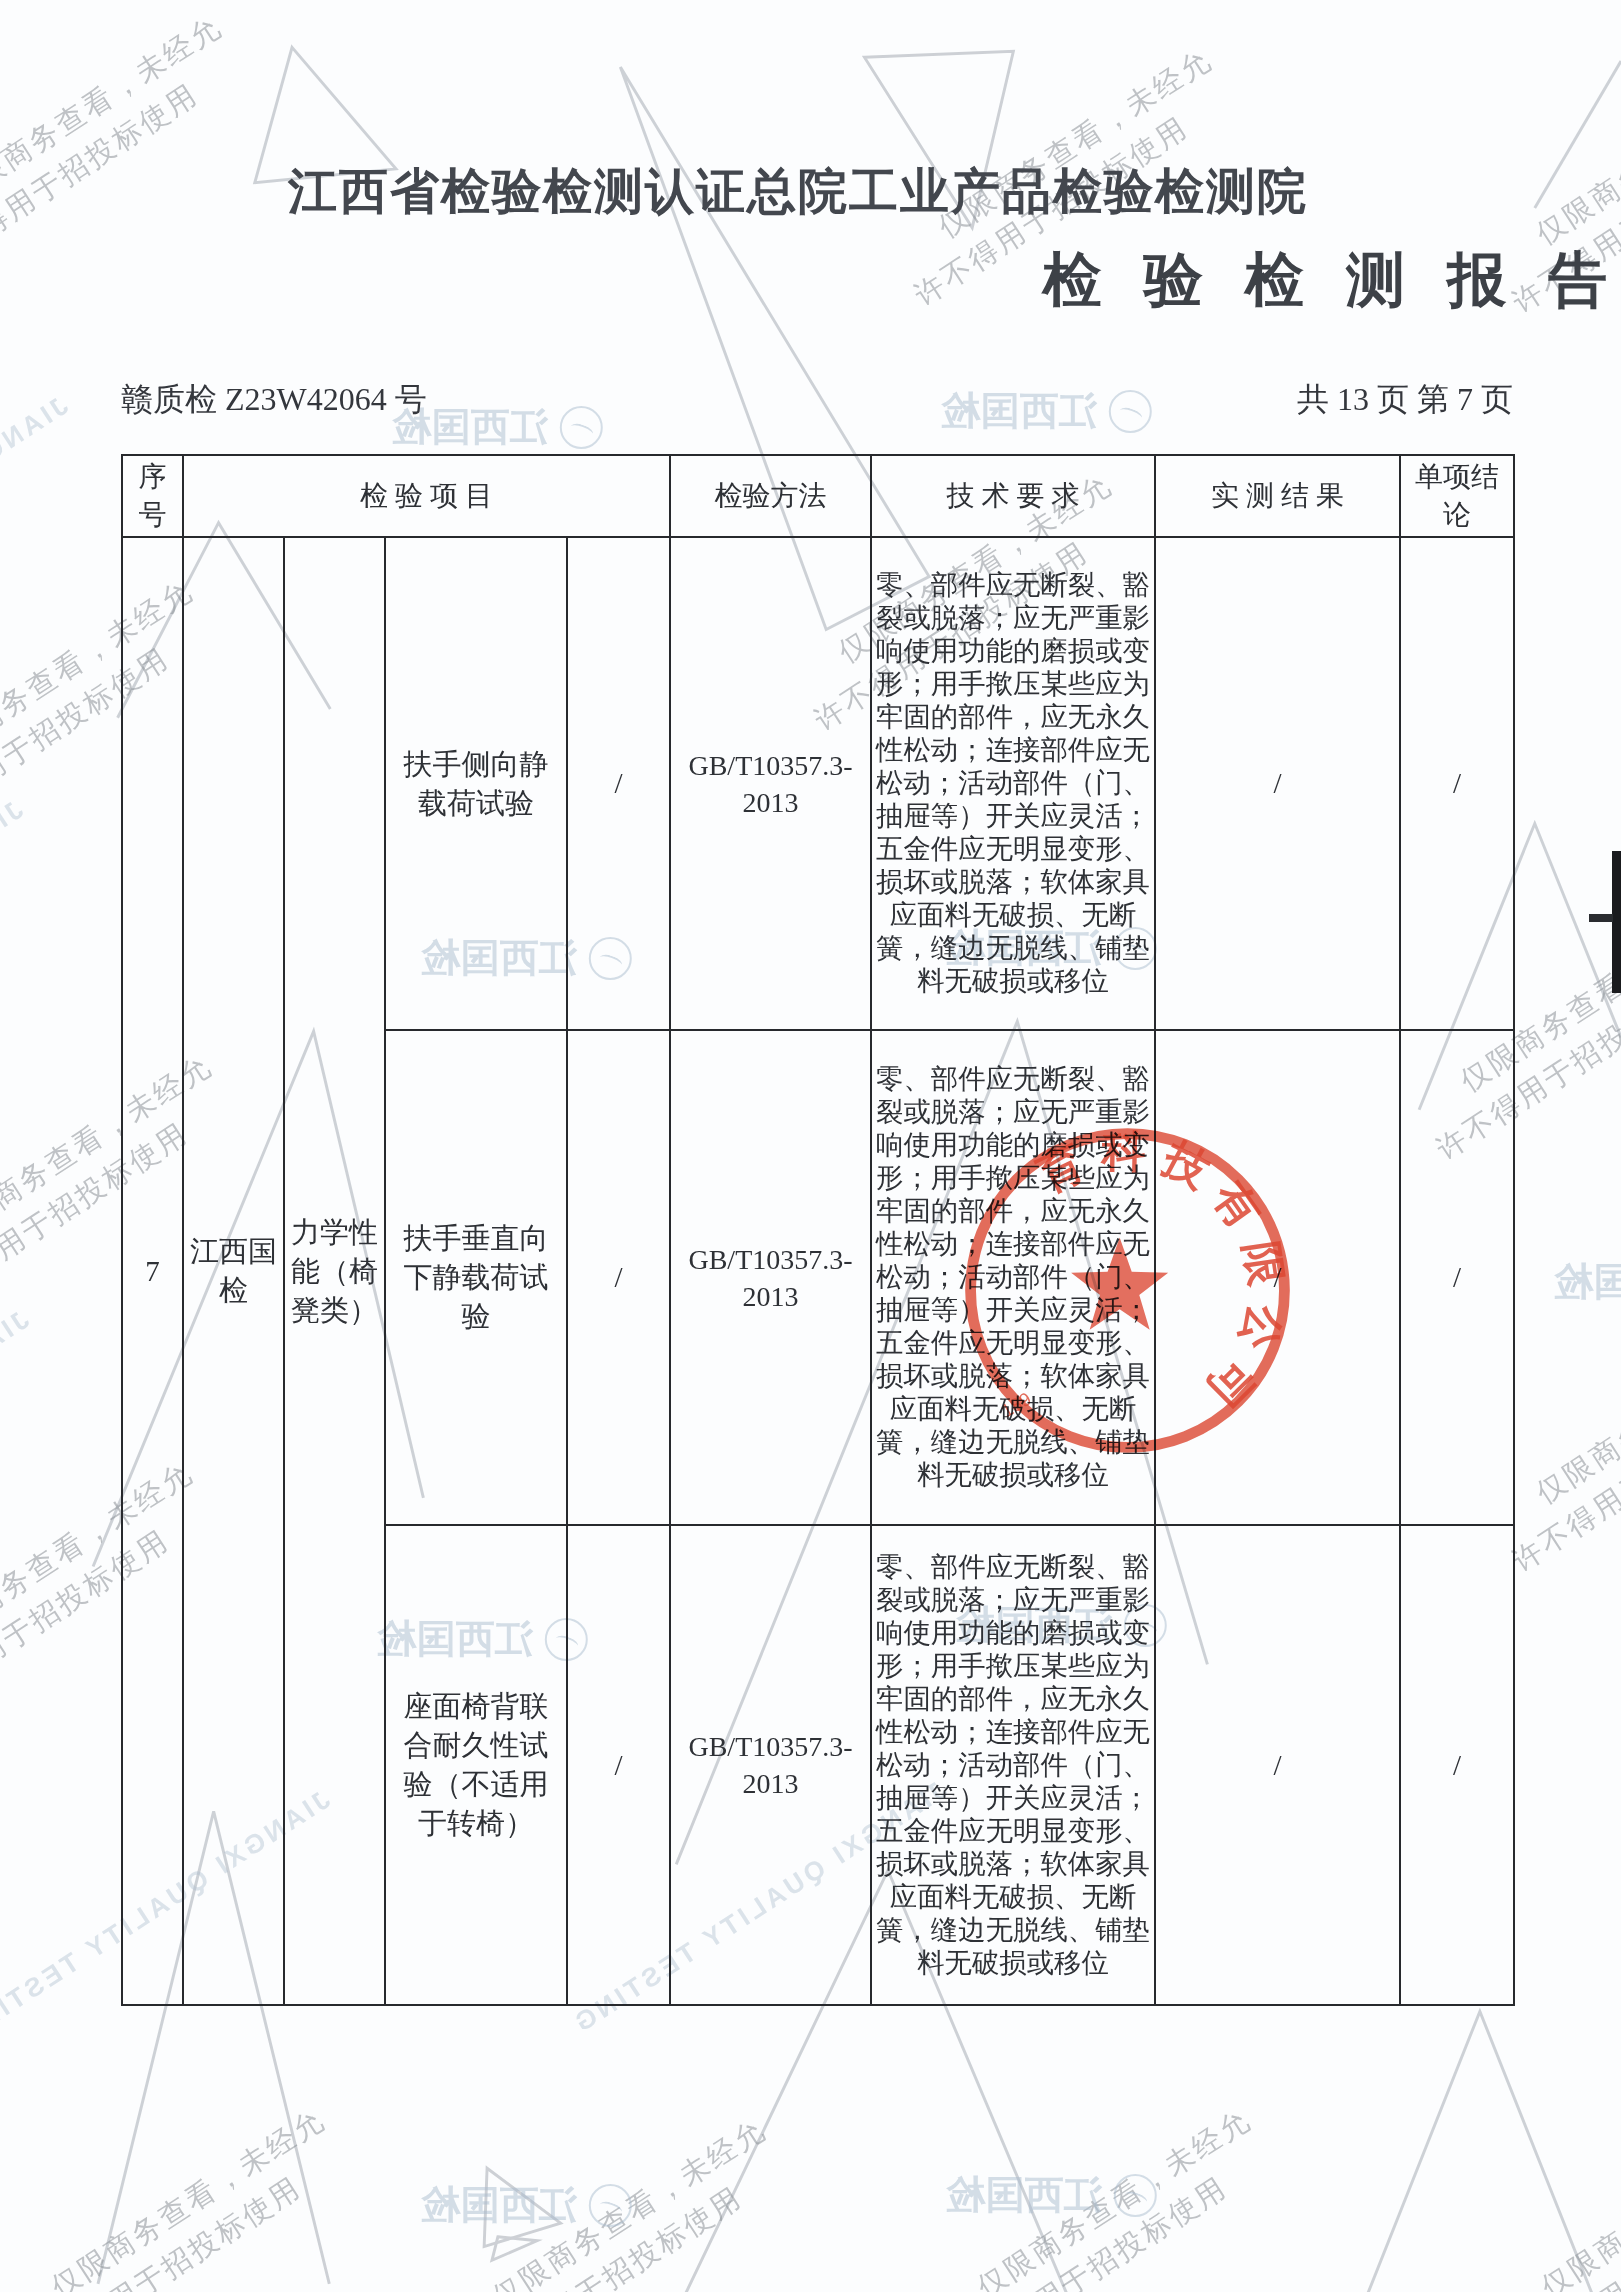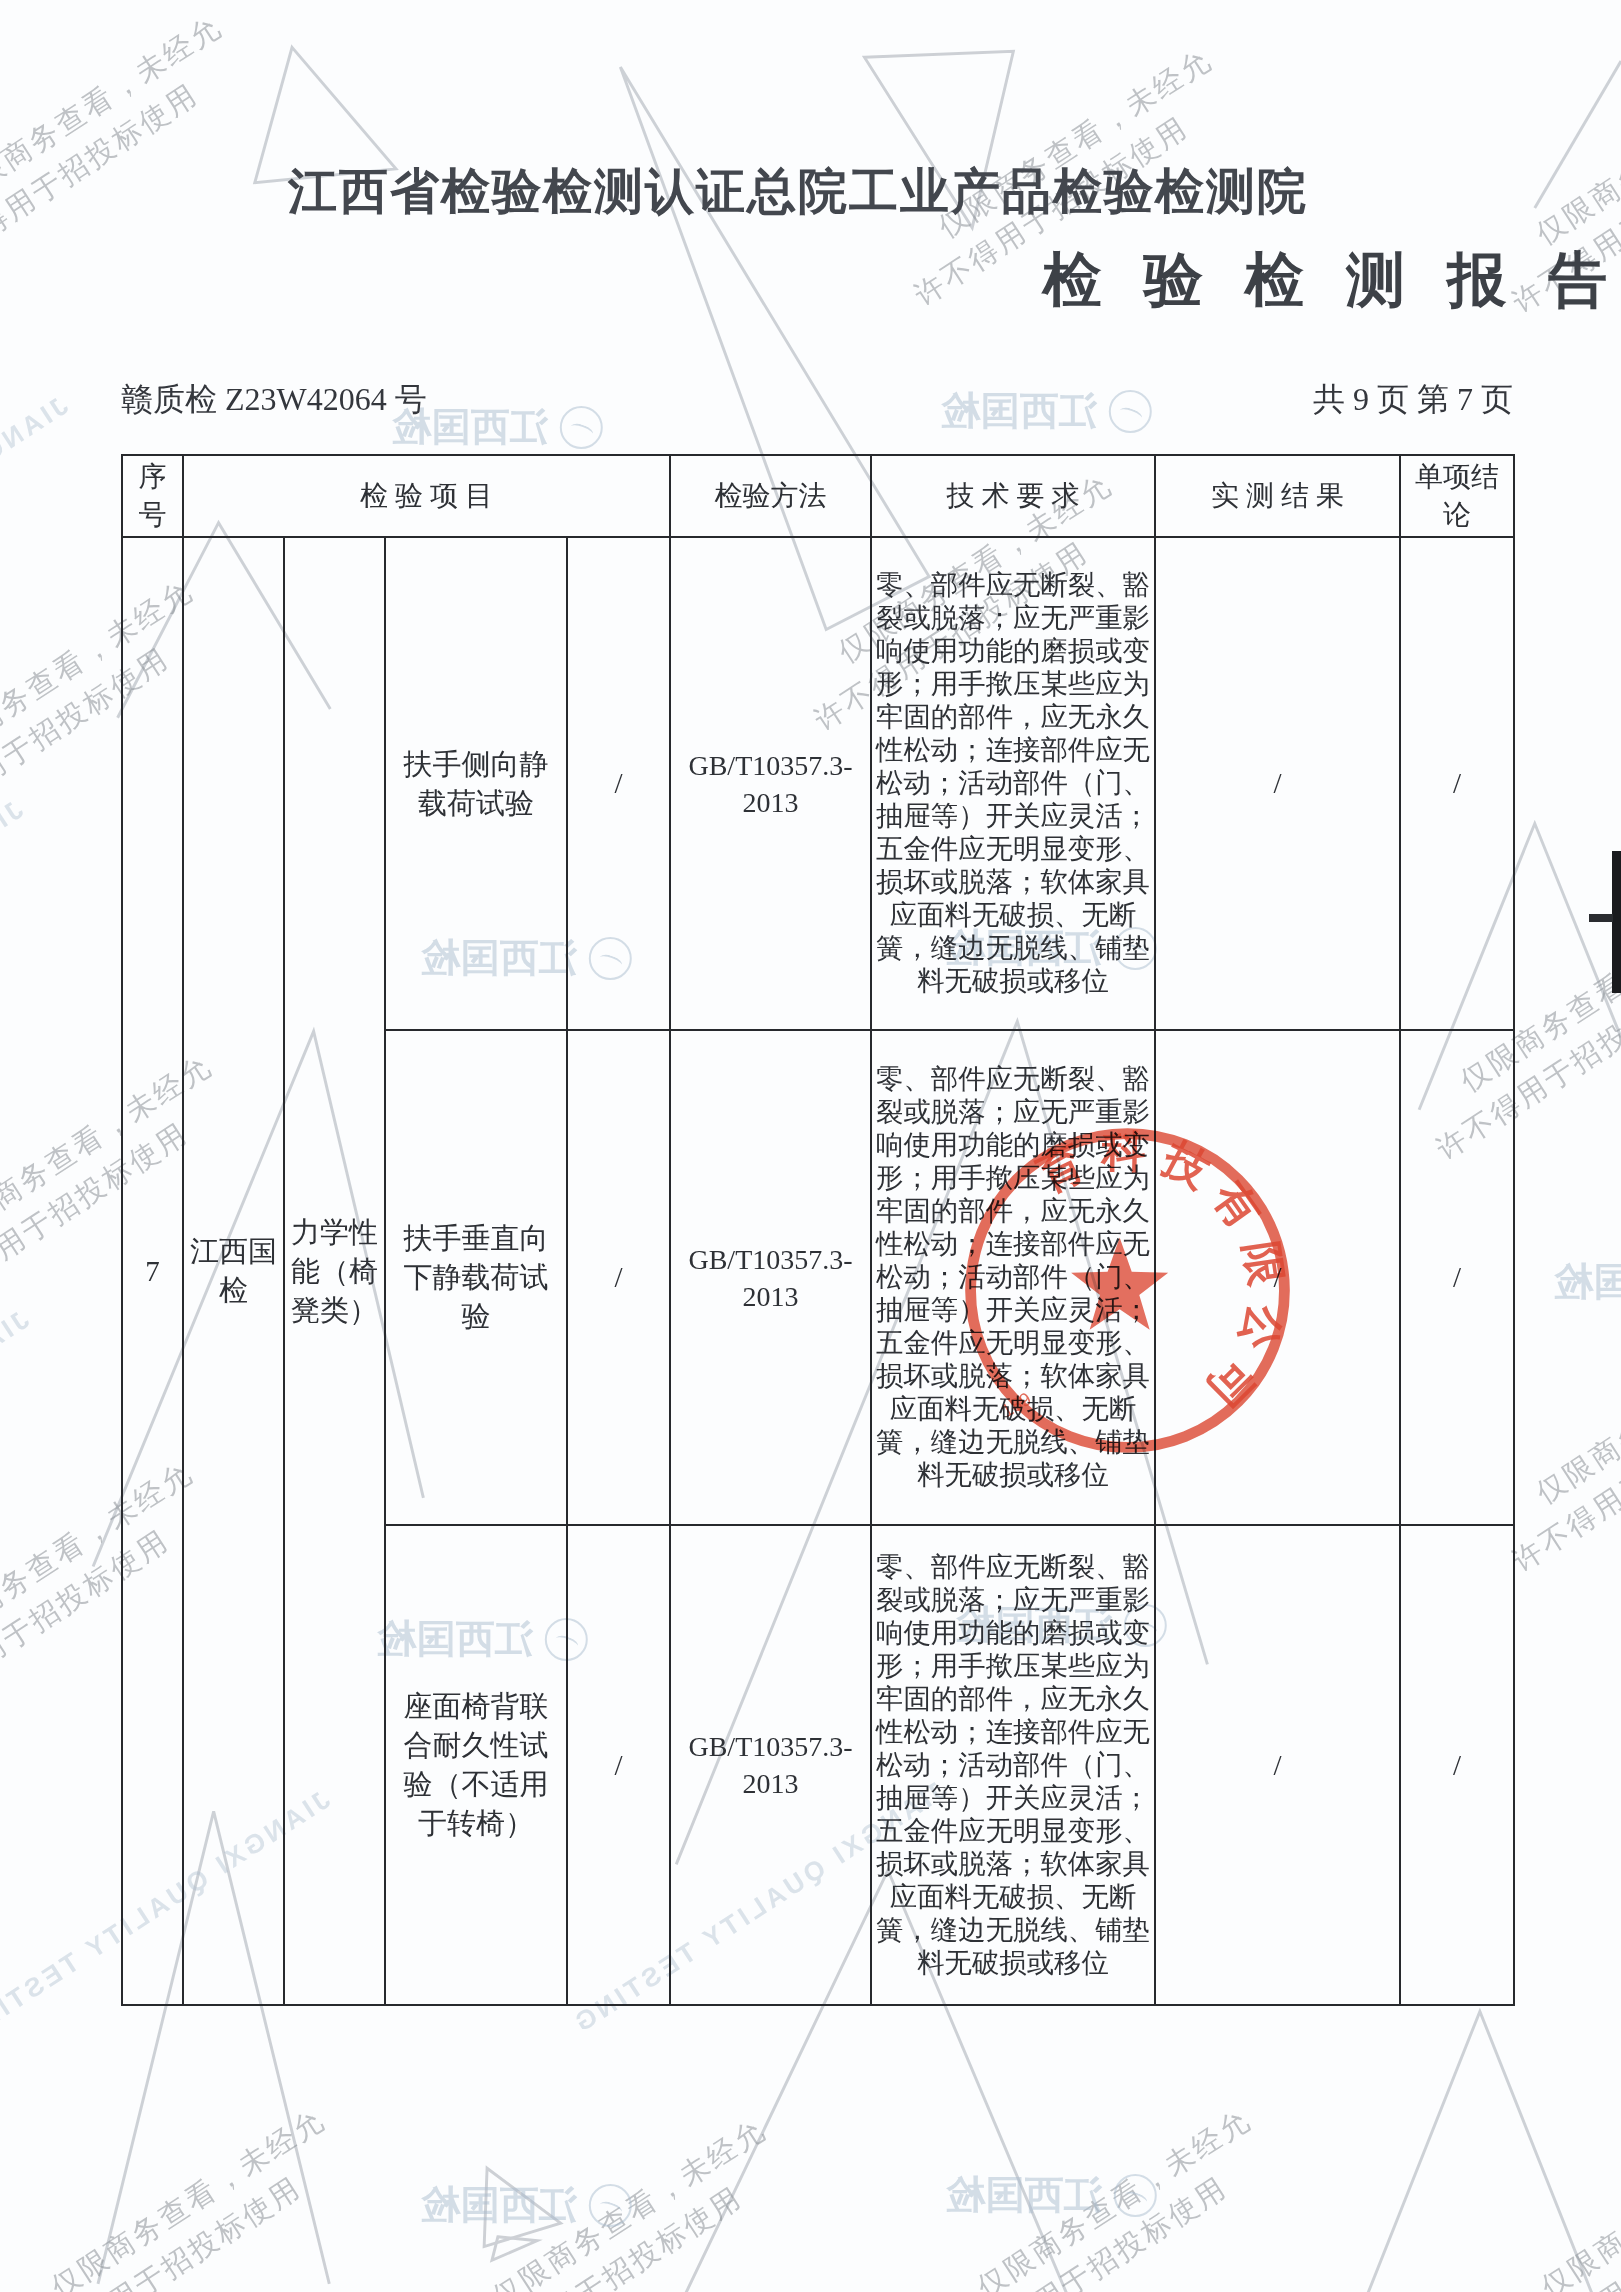--- a/index.html
+++ b/index.html
@@ -175,21 +175,21 @@
 
   </div>
 
   <div class="content">
 
     <div class="org-title">江西省检验检测认证总院工业产品检验检测院</div>
     <div class="report-title">检 验 检 测 报 告</div>
 
     <div class="numrow">
       <span>赣质检 Z23W42064 号</span>
-      <span>共 9 页 第 7 页</span>
+      <span>共 13 页 第 7 页</span>
     </div>
 
     <table class="report">
       <colgroup>
         <col style="width:61px">
           <col style="width:101px">
           <col style="width:101px">
         <col style="width:182px">
           <col style="width:103px">
           <col style="width:201px">

